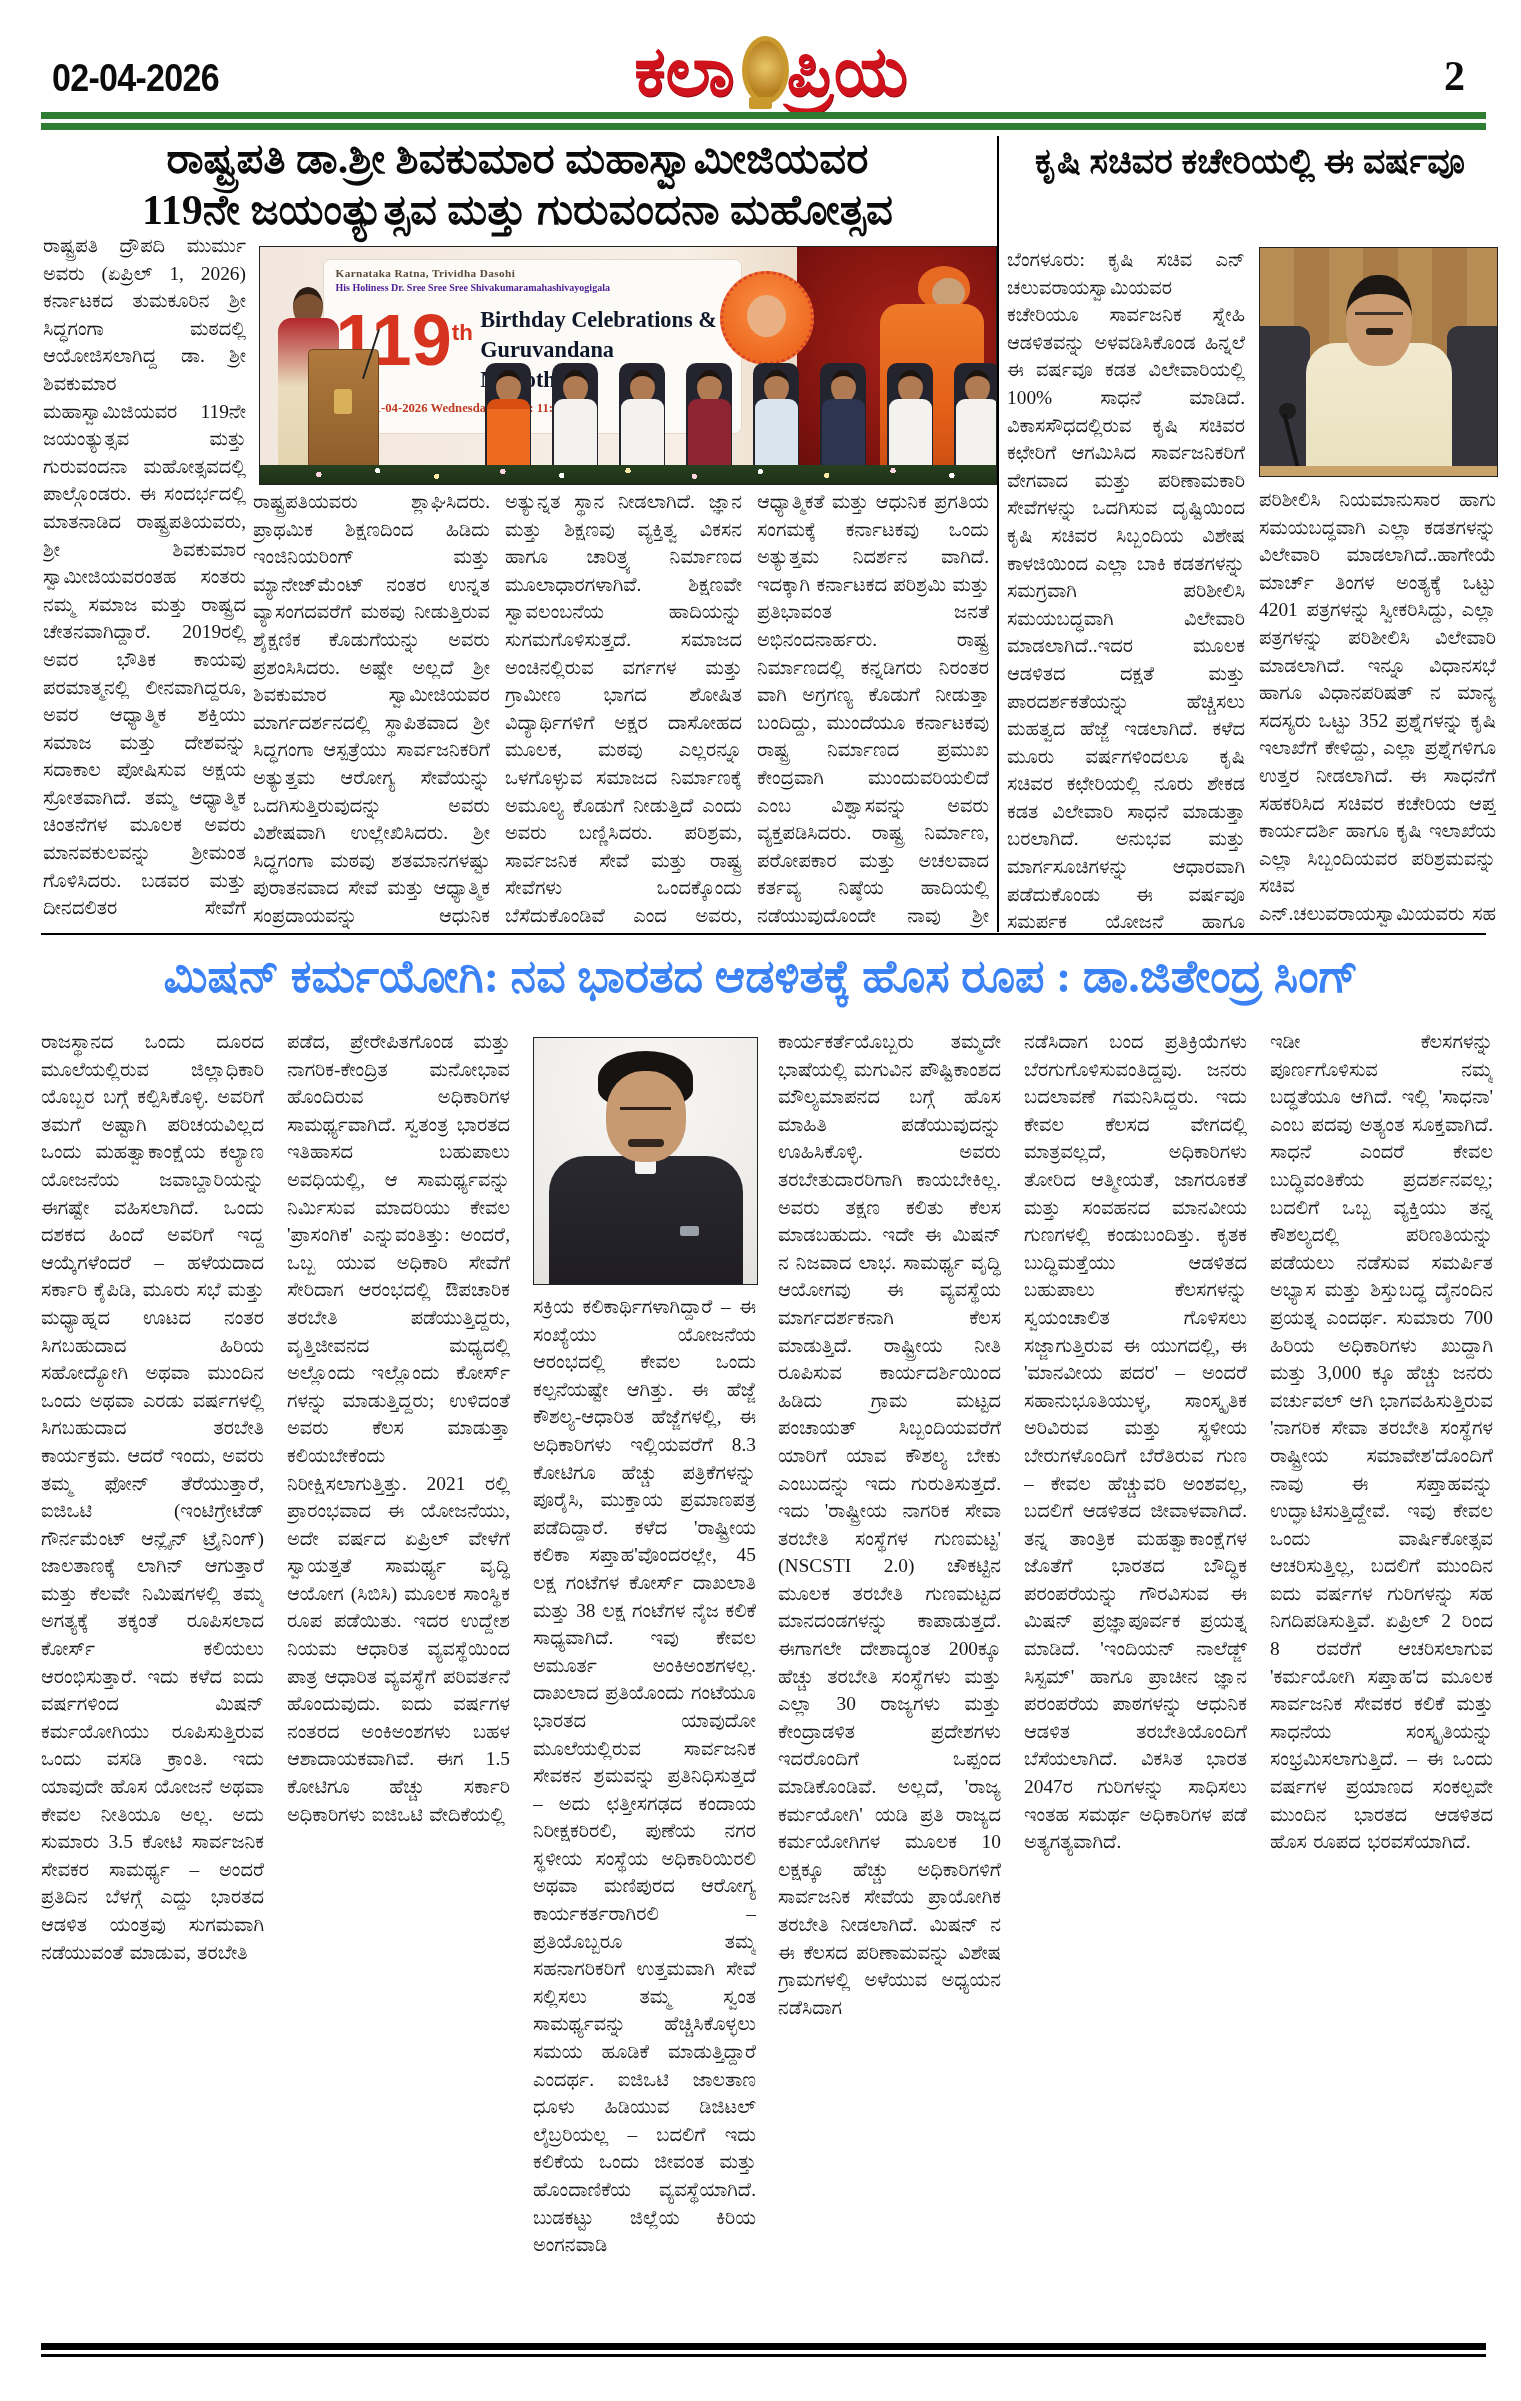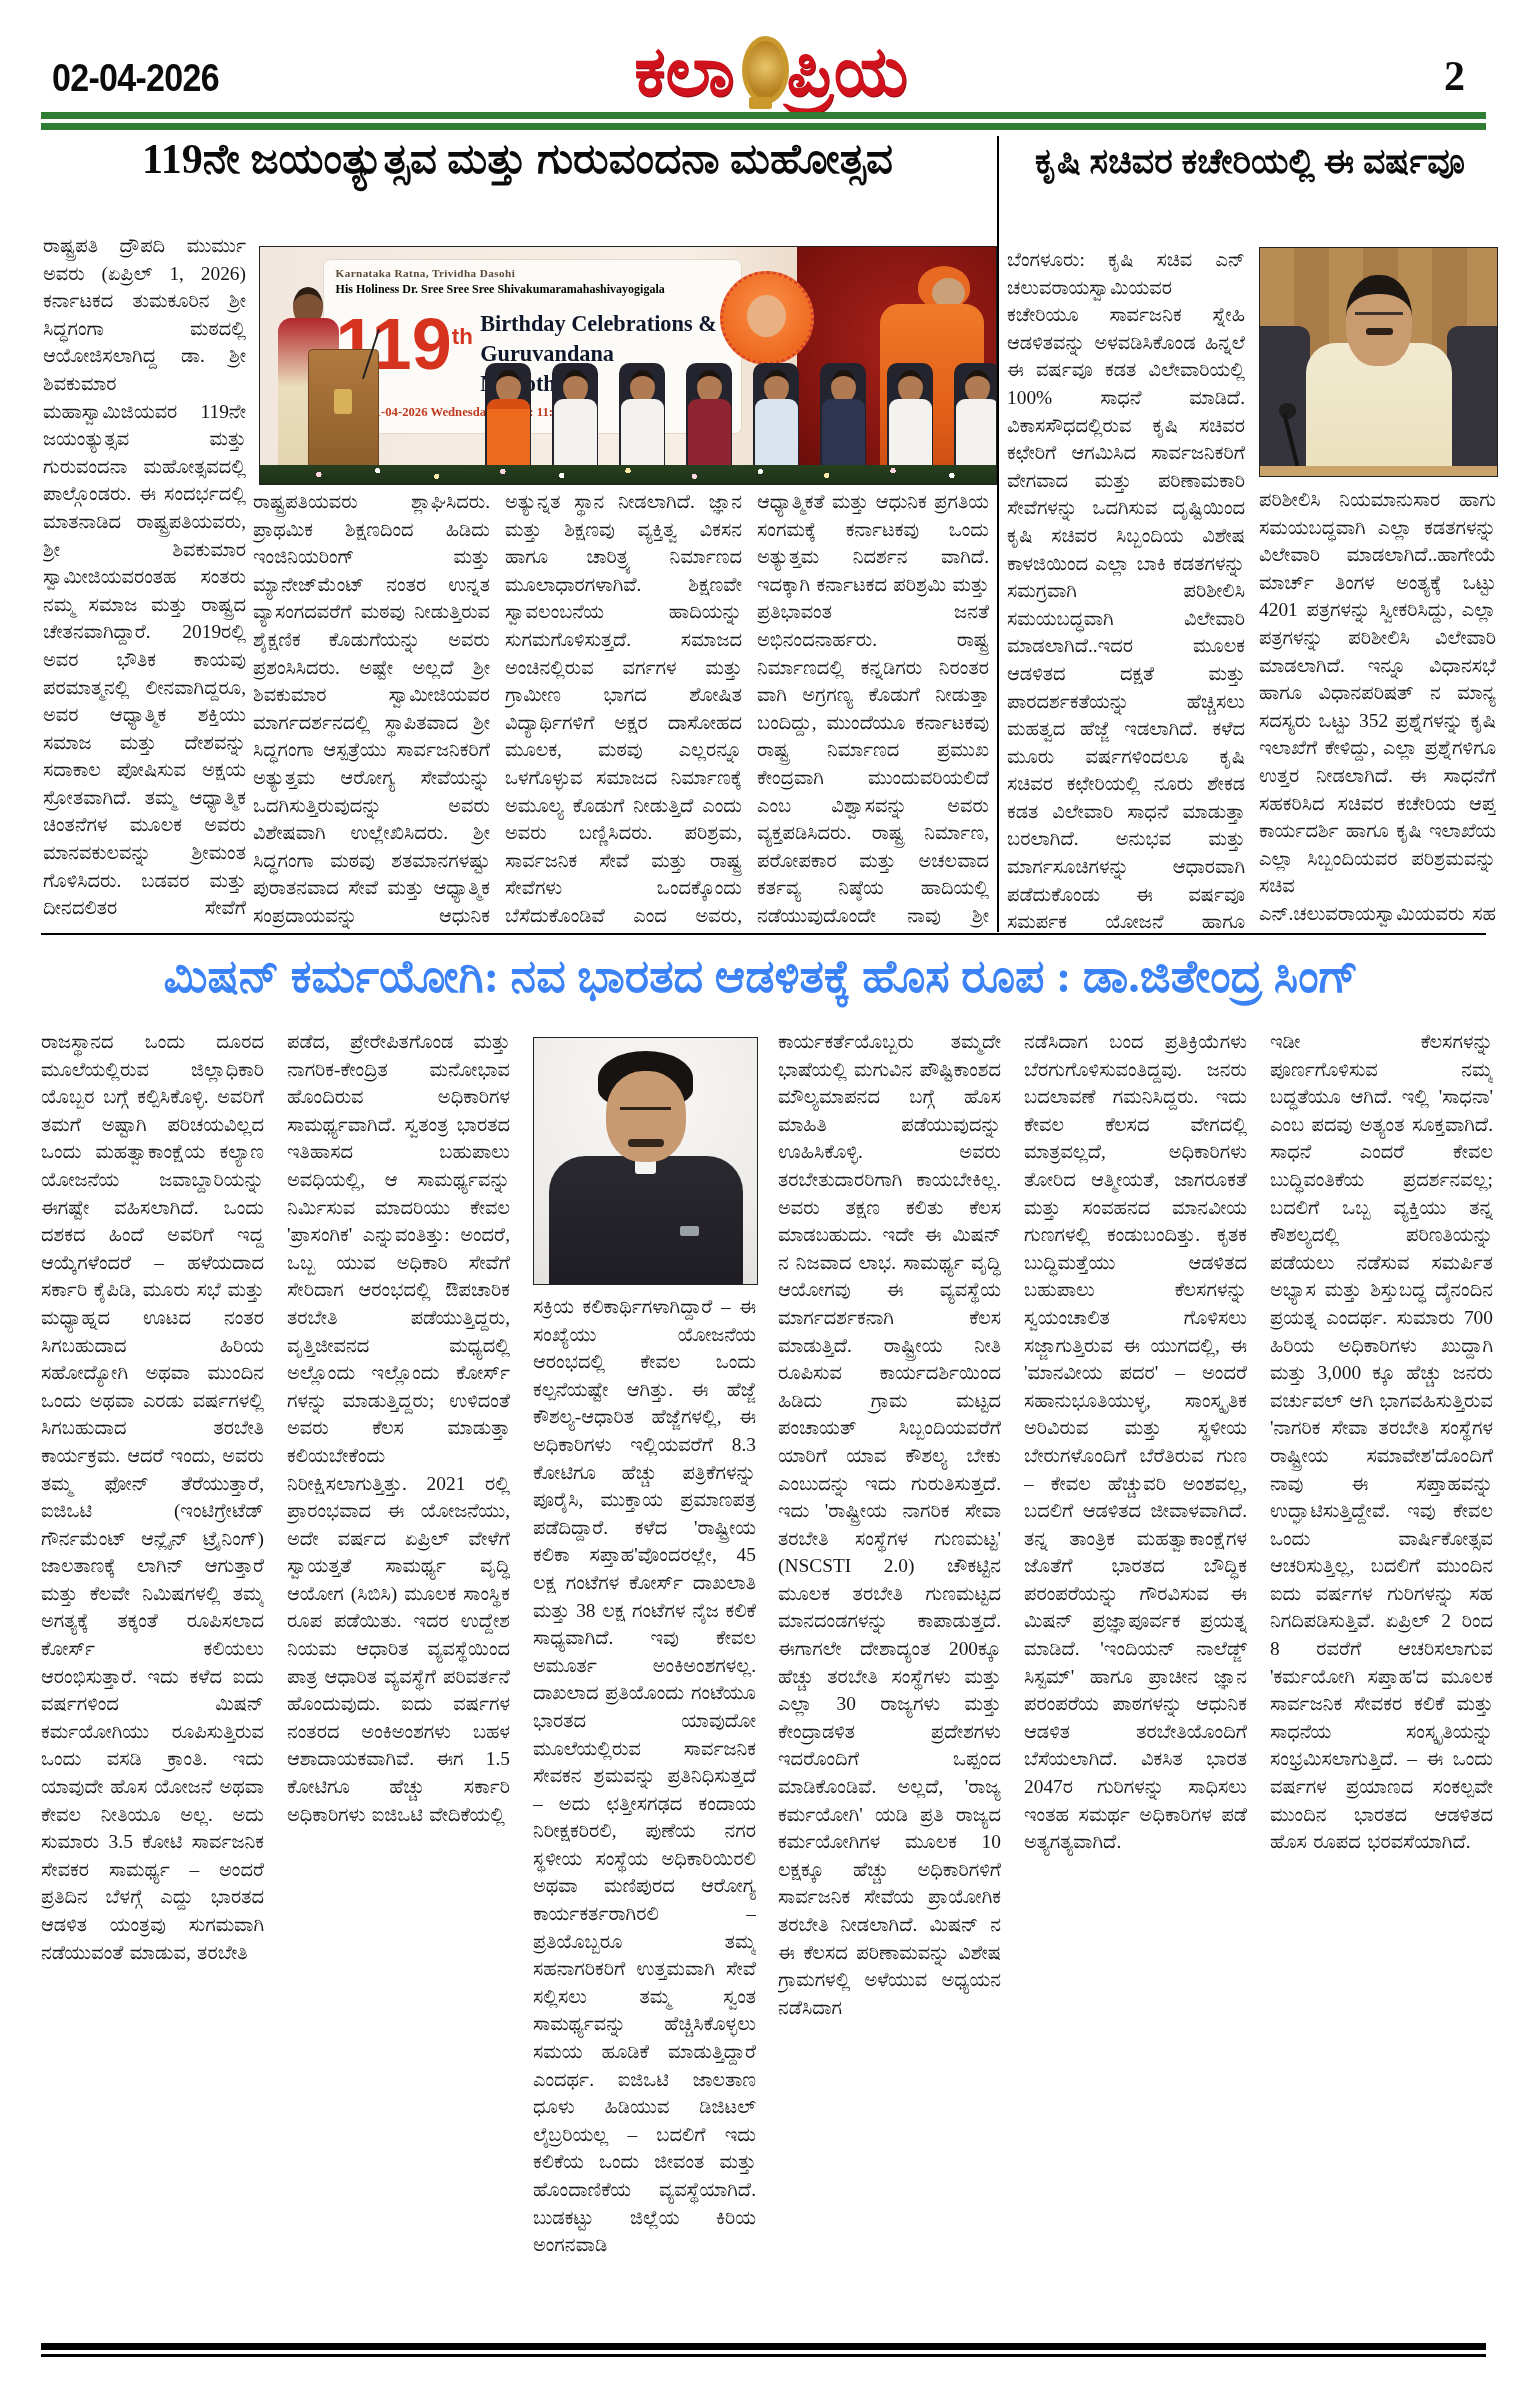--- a/index.html
+++ b/index.html
@@ -41,21 +41,21 @@
   .photo1{background:linear-gradient(90deg,#f2e7de 0%,#f7efe5 58%,#ecdccb 73%,#ecdccb 73%);}
   .p1-screen{position:absolute;right:0;top:0;width:27%;height:100%;
     background:radial-gradient(circle at 55% 40%, #a8221a 0%, #7d120e 70%, #5f0c0a 100%);}
   .p1-swami-head{position:absolute;right:13%;top:8%;width:52px;height:43px;background:#e86a22;border-radius:50% 50% 45% 45%;}
   .p1-swami-face{position:absolute;right:15.5%;top:13%;width:33px;height:30px;background:#caa078;border-radius:50%;}
   .p1-swami-body{position:absolute;right:6%;top:24%;width:104px;height:76%;
     background:linear-gradient(180deg,#ef7a28 0%,#e35f18 60%,#c84a12 100%);border-radius:19.4px 19.4px 0 0;}
   .p1-banner{position:absolute;left:8.5%;top:5%;width:57%;height:74%;background:#fdfbf7;
     border-radius:7.4px;border:1.5px solid #e7d7c8;padding:7.4px 12px;box-sizing:border-box;}
   .p1-top-line{font-size:11.2px;color:#5a4a3a;font-weight:600;letter-spacing:0.4px;}
-  .p1-title{font-size:12px;color:#000000;font-weight:700;margin-top:3px;}
+  .p1-title{font-size:10px;color:#4c1d95;font-weight:700;margin-top:3px;}
   .p1-row{display:flex;align-items:flex-start;margin-top:7.4px;gap:7.4px;}
   .p1-119{font-size:72px;line-height:64px;font-weight:800;color:#d6341f;
     font-family:"Liberation Sans","DejaVu Sans",sans-serif;}
   .p1-119 sup{font-size:22.3px;}
   .p1-main{font-size:22.3px;line-height:30px;font-weight:800;color:#0f172a;padding-top:4.5px;}
   .p1-date{font-size:12.7px;color:#c03a22;font-weight:700;margin-top:6px;}
   .p1-medallion{position:absolute;left:62.5%;top:10%;width:88px;height:88px;border-radius:50%;
     background:radial-gradient(circle at 50% 40%, #fb9149 0%, #ee6a20 70%);border:3px dotted #d9442a;}
   .p1-medallion .face{position:absolute;left:24px;top:21px;width:39px;height:42px;background:#e9b083;border-radius:50%;}
   .p1-podium{position:absolute;left:6.5%;bottom:6%;width:69px;height:119px;
@@ -126,20 +126,21 @@
   </span>
   <span class="word">ಪ್ರಿಯ</span>
 </div>
 
 <div class="abs page-num">2</div>
 
 <div class="abs grule" style="top:112px;"></div>
 <div class="abs grule" style="top:123px;"></div>
 
 <div class="abs a1-hl">
+  <div>ರಾಷ್ಟ್ರಪತಿ ಡಾ.ಶ್ರೀ ಶಿವಕುಮಾರ ಮಹಾಸ್ವಾಮೀಜಿಯವರ</div>
   <div>119ನೇ ಜಯಂತ್ಯುತ್ಸವ ಮತ್ತು ಗುರುವಂದನಾ ಮಹೋತ್ಸವ</div>
 </div>
 
 <div class="abs body-col" style="left:43px;top:232px;width:203px;height:697px;">ರಾಷ್ಟ್ರಪತಿ ದ್ರೌಪದಿ ಮುರ್ಮು ಅವರು (ಏಪ್ರಿಲ್ 1, 2026) ಕರ್ನಾಟಕದ ತುಮಕೂರಿನ ಶ್ರೀ ಸಿದ್ಧಗಂಗಾ ಮಠದಲ್ಲಿ ಆಯೋಜಿಸಲಾಗಿದ್ದ ಡಾ. ಶ್ರೀ ಶಿವಕುಮಾರ ಮಹಾಸ್ವಾಮಿಜಿಯವರ 119ನೇ ಜಯಂತ್ಯುತ್ಸವ ಮತ್ತು ಗುರುವಂದನಾ ಮಹೋತ್ಸವದಲ್ಲಿ ಪಾಲ್ಗೊಂಡರು. ಈ ಸಂದರ್ಭದಲ್ಲಿ ಮಾತನಾಡಿದ ರಾಷ್ಟ್ರಪತಿಯವರು, ಶ್ರೀ ಶಿವಕುಮಾರ ಸ್ವಾಮೀಜಿಯವರಂತಹ ಸಂತರು ನಮ್ಮ ಸಮಾಜ ಮತ್ತು ರಾಷ್ಟ್ರದ ಚೇತನವಾಗಿದ್ದಾರೆ. 2019ರಲ್ಲಿ ಅವರ ಭೌತಿಕ ಕಾಯವು ಪರಮಾತ್ಮನಲ್ಲಿ ಲೀನವಾಗಿದ್ದರೂ, ಅವರ ಆಧ್ಯಾತ್ಮಿಕ ಶಕ್ತಿಯು ಸಮಾಜ ಮತ್ತು ದೇಶವನ್ನು ಸದಾಕಾಲ ಪೋಷಿಸುವ ಅಕ್ಷಯ ಸ್ರೋತವಾಗಿದೆ. ತಮ್ಮ ಆಧ್ಯಾತ್ಮಿಕ ಚಿಂತನೆಗಳ ಮೂಲಕ ಅವರು ಮಾನವಕುಲವನ್ನು ಶ್ರೀಮಂತ ಗೊಳಿಸಿದರು. ಬಡವರ ಮತ್ತು ದೀನದಲಿತರ ಸೇವೆಗೆ ಸಮರ್ಪಿತವಾದ ಮಹಾದಾತ್ತ ಸೇವೆಯನ್ನು ಮಠವು ಮುಂದುವರಿಸಿ ಬಂದಿದೆ ಎಂದು ಶ್ರೀ ಮಠದ ಸೇವೆಯನ್ನು ಶ್ಲಾಘಿಸಿದರು.</div>
 
 <div class="abs photo photo1" style="left:259px;top:246px;width:736px;height:237px;">
   <div class="p1-screen">
     <div class="p1-swami-head"></div>
     <div class="p1-swami-face"></div>
     <div class="p1-swami-body"></div>

